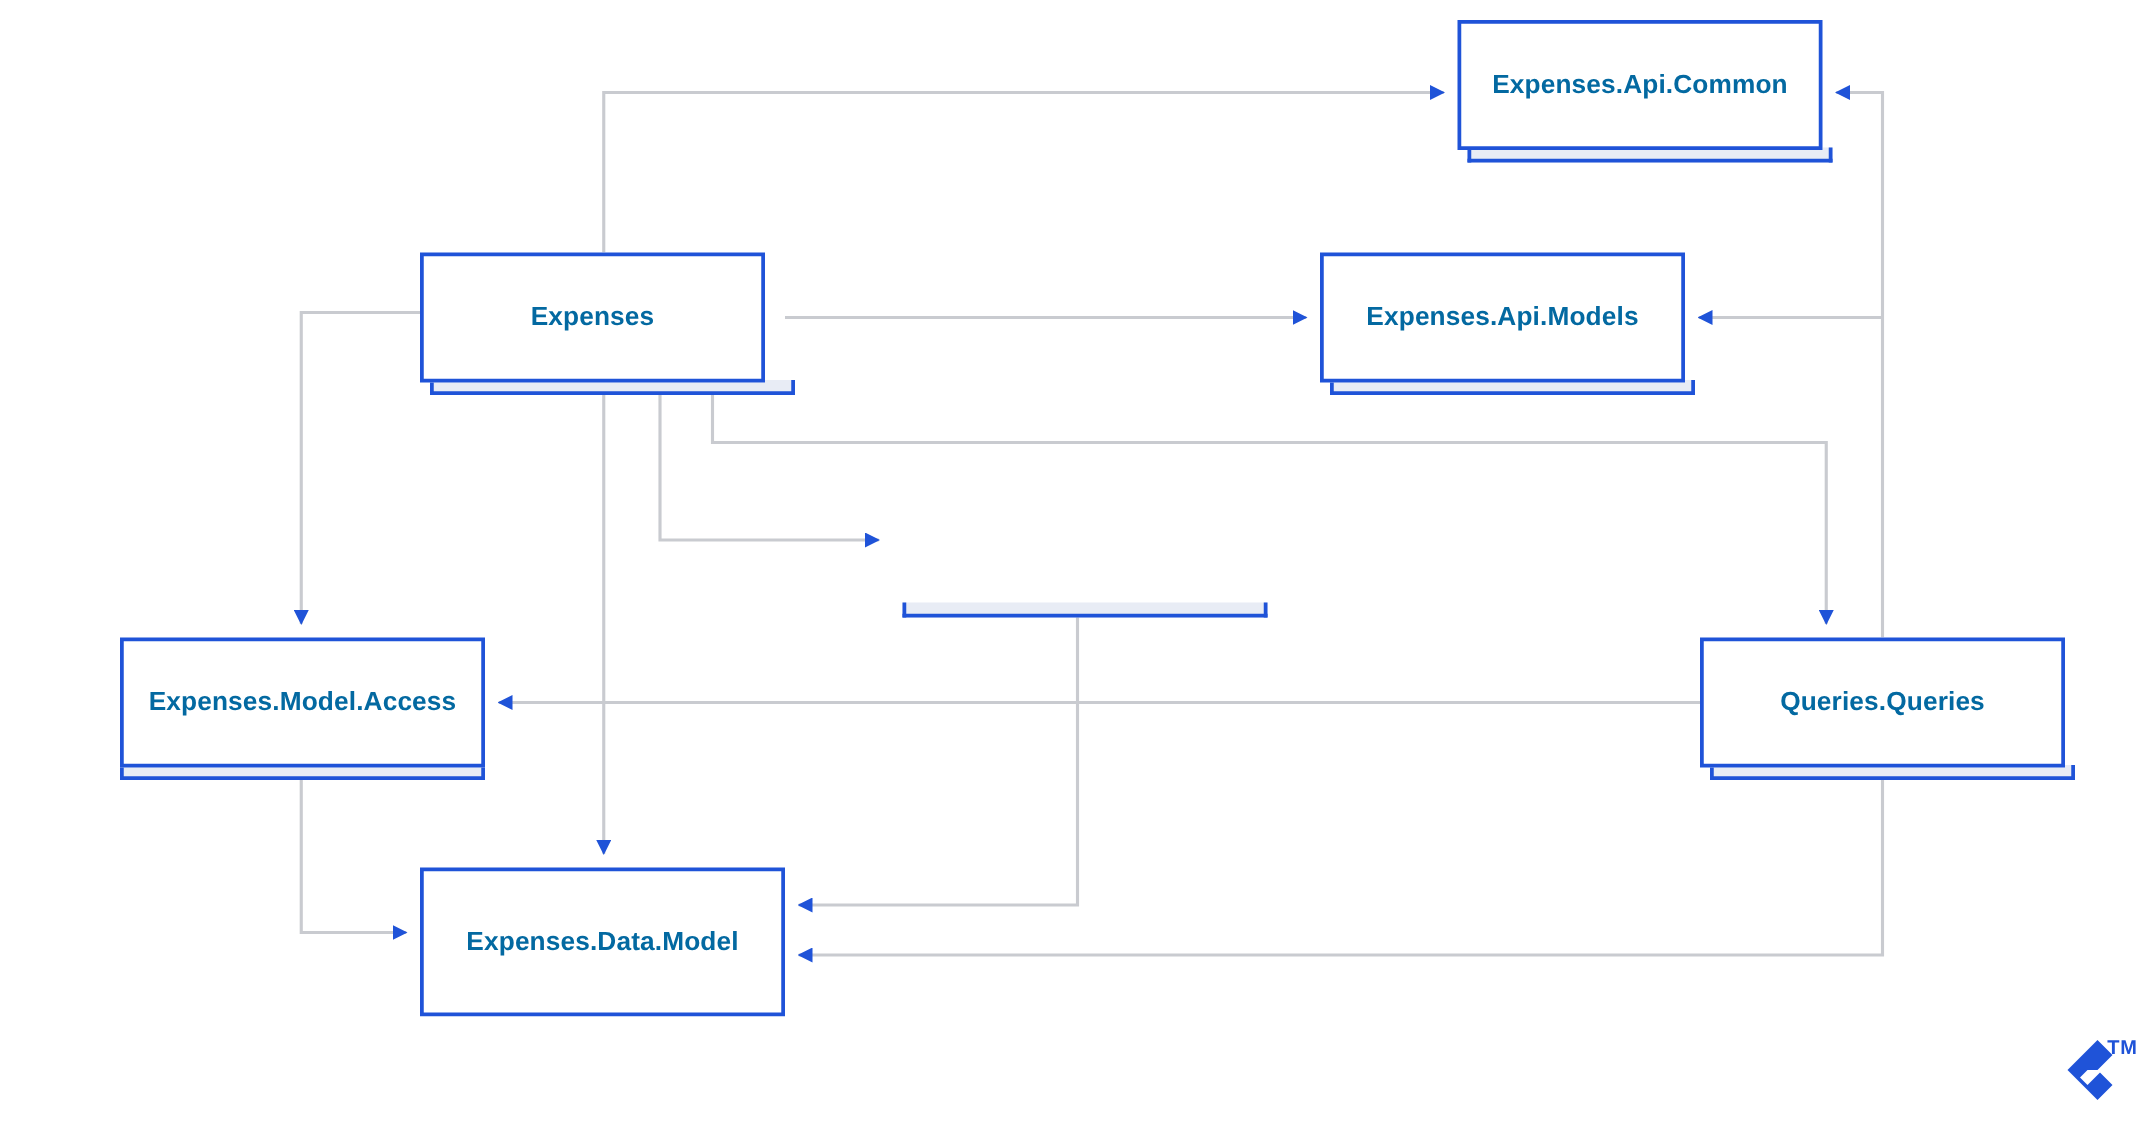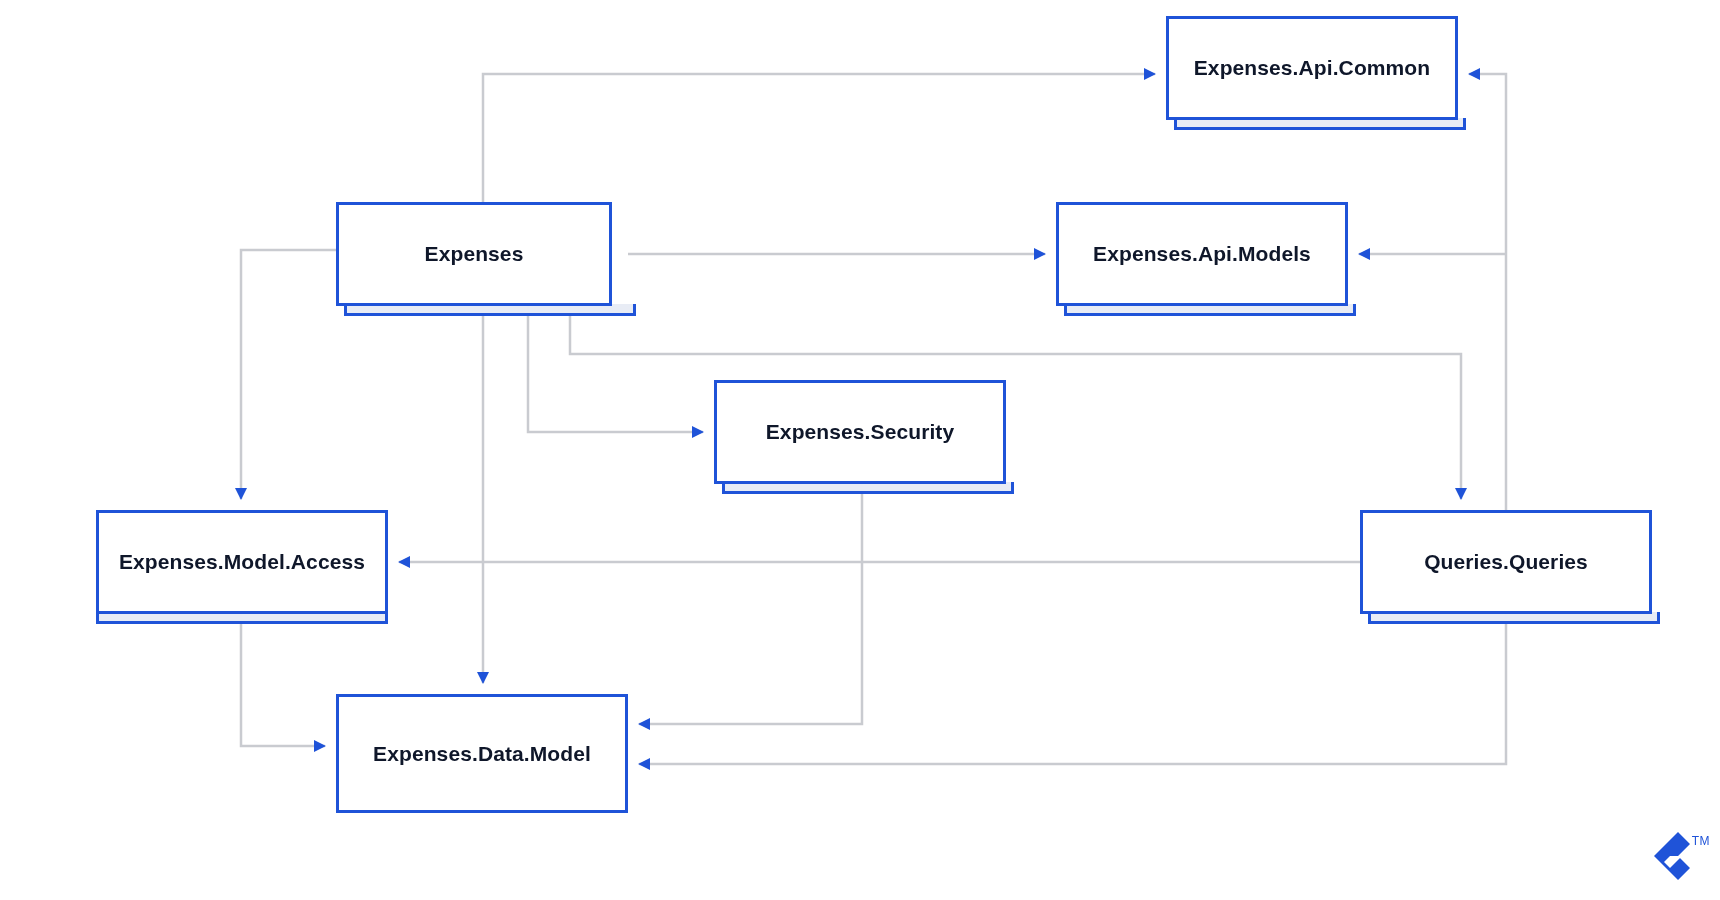--- a/index.html
+++ b/index.html
@@ -28,21 +28,21 @@
   .node {
     position: absolute;
     box-sizing: border-box;
     background: #ffffff;
     border: 3px solid #1f53d8;
     display: flex;
     align-items: center;
     justify-content: center;
   }
   .node-label {
-    color: #0f172a;
+    color: #0369a1;
     font-size: 21px;
     font-weight: 600;
     letter-spacing: 0.1px;
     white-space: nowrap;
     text-align: center;
     line-height: 1.1;
   }
   .node-shadow {
     position: absolute;
     box-sizing: border-box;
@@ -56,22 +56,22 @@
     position: absolute;
     right: 10px;
     bottom: 12px;
     width: 70px;
     height: 58px;
   }
   .tm {
     position: absolute;
     right: 10px;
     bottom: 52px;
-    font-size: 12px;
-    font-weight: 400;
+    font-size: 16px;
+    font-weight: 700;
     color: #1f53d8;
     letter-spacing: 0.5px;
   }
 </style>
 </head>
 <body>
 
 <div id="canvas">
 
   <svg id="edges" viewBox="0 0 1720 900" xmlns="http://www.w3.org/2000/svg">
@@ -124,23 +124,20 @@
   <div class="node" style="left:336px; top:202px; width:276px; height:104px;">
     <span class="node-label">Expenses</span>
   </div>
 
   <div class="node-shadow" style="left:1064px; top:304px; width:292px; height:12px;"></div>
   <div class="node" style="left:1056px; top:202px; width:292px; height:104px;">
     <span class="node-label">Expenses.Api.Models</span>
   </div>
 
   <div class="node-shadow" style="left:722px; top:482px; width:292px; height:12px;"></div>
-  <div class="node" style="left:714px; top:380px; width:292px; height:104px;">
-    <span class="node-label">Expenses.Security</span>
-  </div>
 
   <div class="node-shadow" style="left:96px; top:612px; width:292px; height:12px;"></div>
   <div class="node" style="left:96px; top:510px; width:292px; height:104px;">
     <span class="node-label">Expenses.Model.Access</span>
   </div>
 
   <div class="node-shadow" style="left:1368px; top:612px; width:292px; height:12px;"></div>
   <div class="node" style="left:1360px; top:510px; width:292px; height:104px;">
     <span class="node-label">Queries.Queries</span>
   </div>

